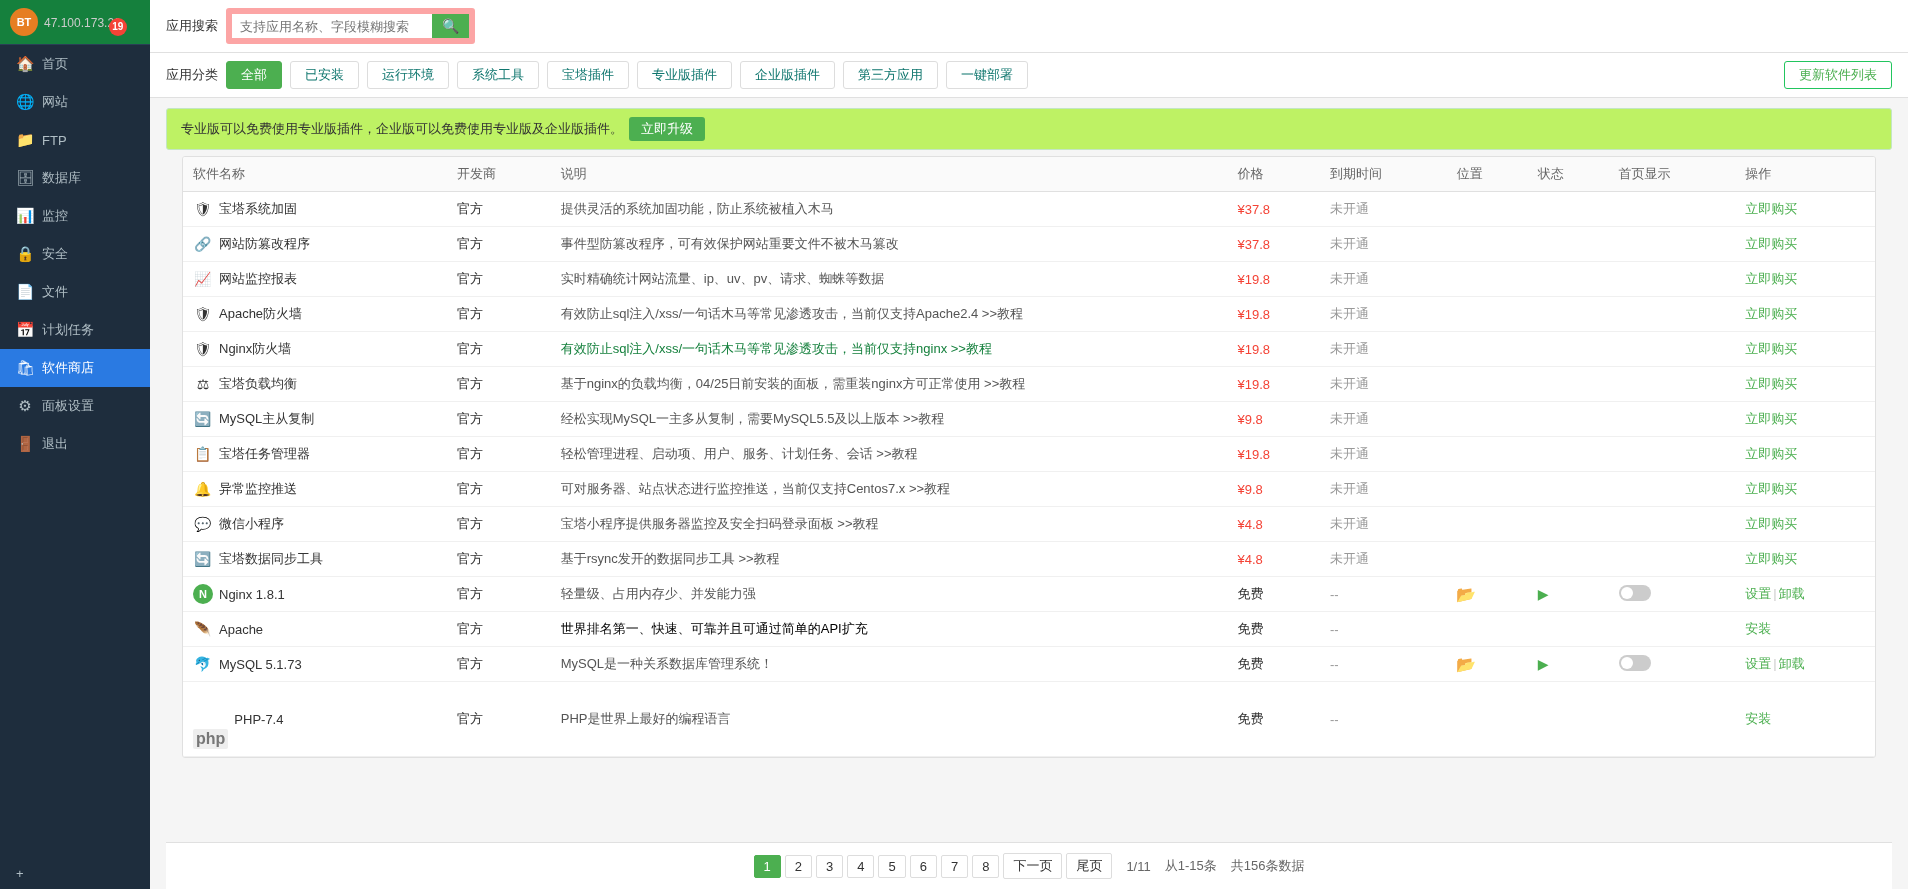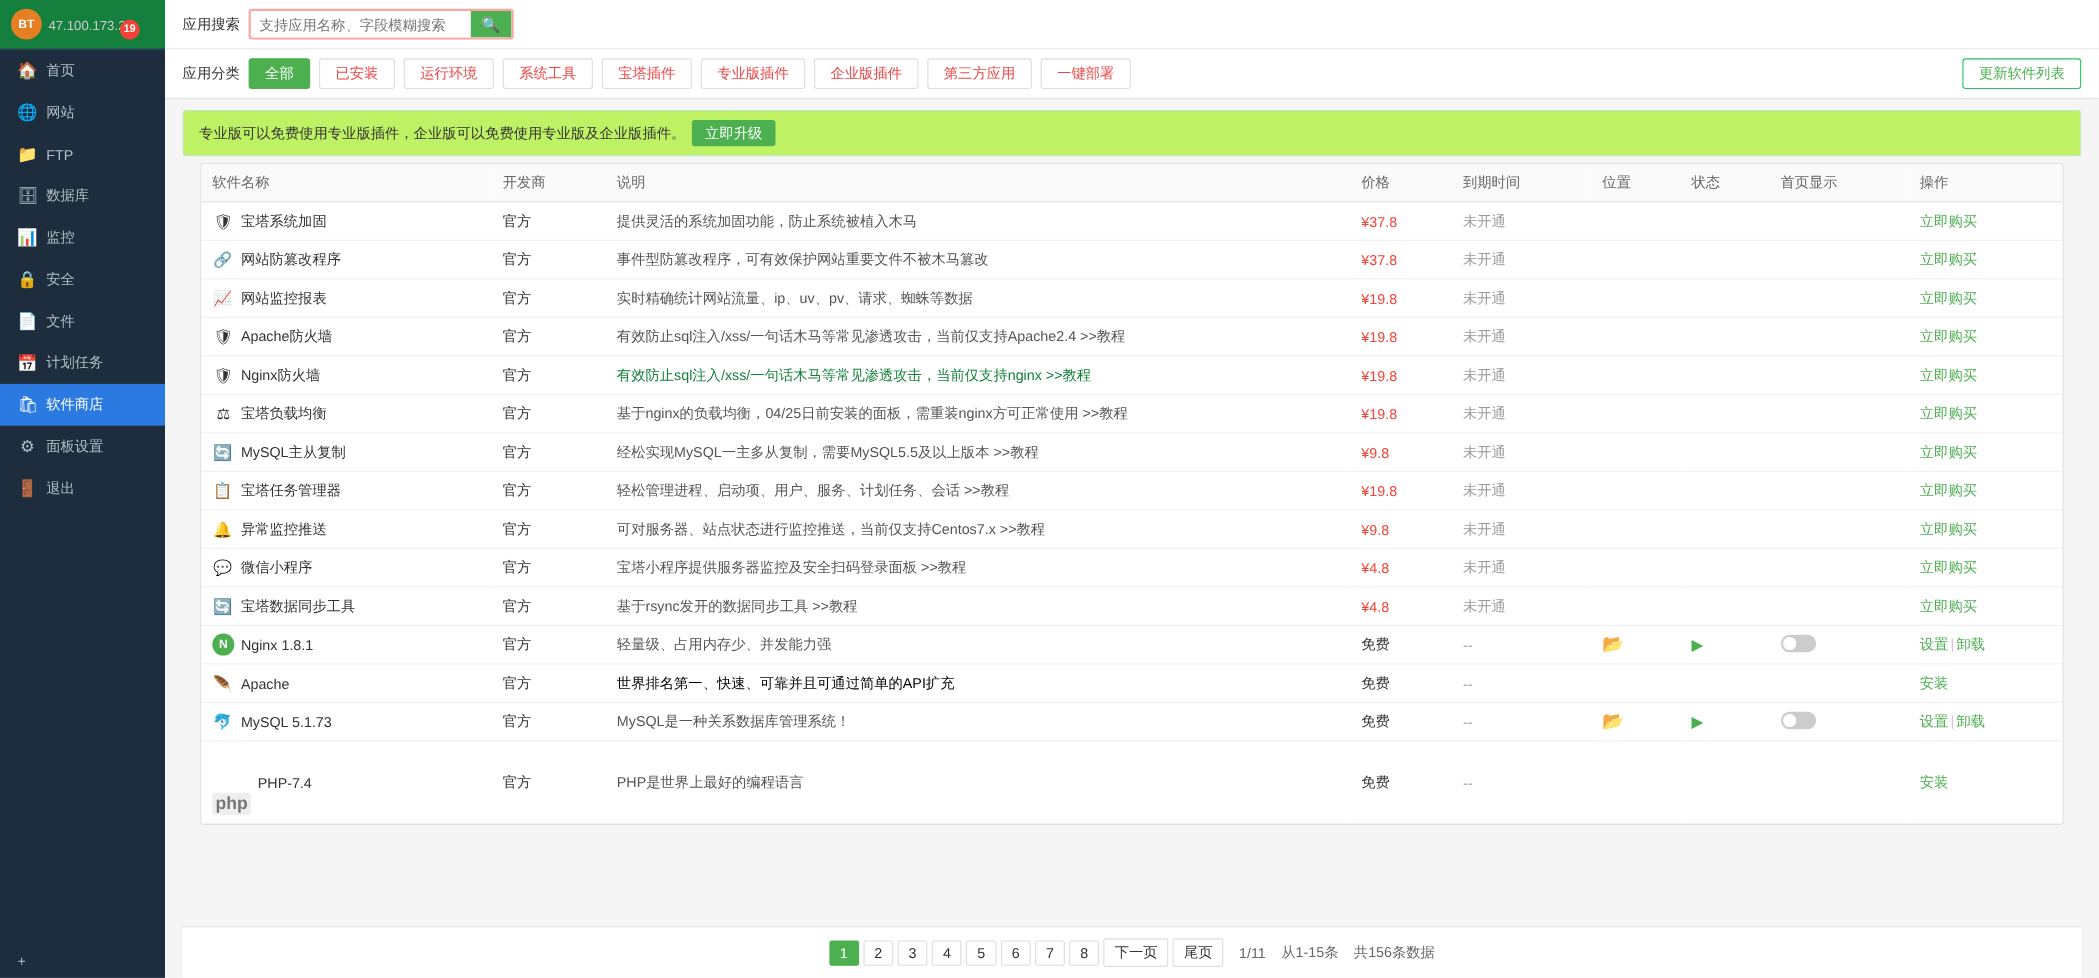--- a/index.html
+++ b/index.html
@@ -66,21 +66,21 @@
       background: #fff;
       padding: 8px 16px;
       display: flex;
       align-items: center;
       gap: 8px;
       border-bottom: 1px solid #e0e0e0;
     }
     .search-label { color: #333; font-size: 13px; white-space: nowrap; }
     .search-input-wrap {
       display: flex;
-      border: 2px solid #fca5a5;
+      border: 6px solid #fca5a5;
       border-radius: 3px;
       overflow: hidden;
     }
     .search-input {
       border: none;
       outline: none;
       padding: 4px 8px;
       font-size: 13px;
       width: 200px;
       color: #999;
@@ -105,21 +105,21 @@
       flex-wrap: wrap;
     }
     .cat-label { color: #333; font-size: 13px; white-space: nowrap; }
     .cat-btn {
       padding: 4px 14px;
       border: 1px solid #ddd;
       border-radius: 3px;
       cursor: pointer;
       font-size: 13px;
       background: #fff;
-      color: #ef4444;
+      color: #0f766e;
     }
     .cat-btn.active { background: #4CAF50; color: #fff; border-color: #4CAF50; }
     .update-btn {
       margin-left: auto;
       padding: 4px 14px;
       border: 1px solid #22c55e;
       border-radius: 3px;
       cursor: pointer;
       font-size: 13px;
       background: #fff;

